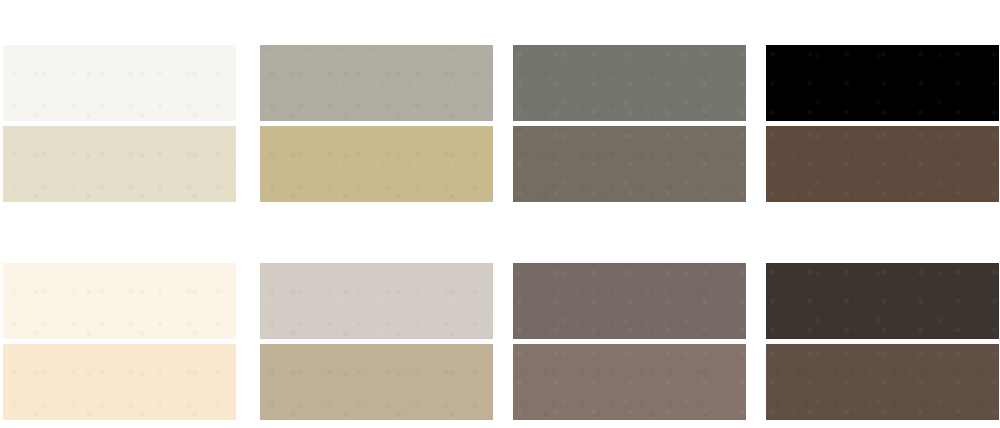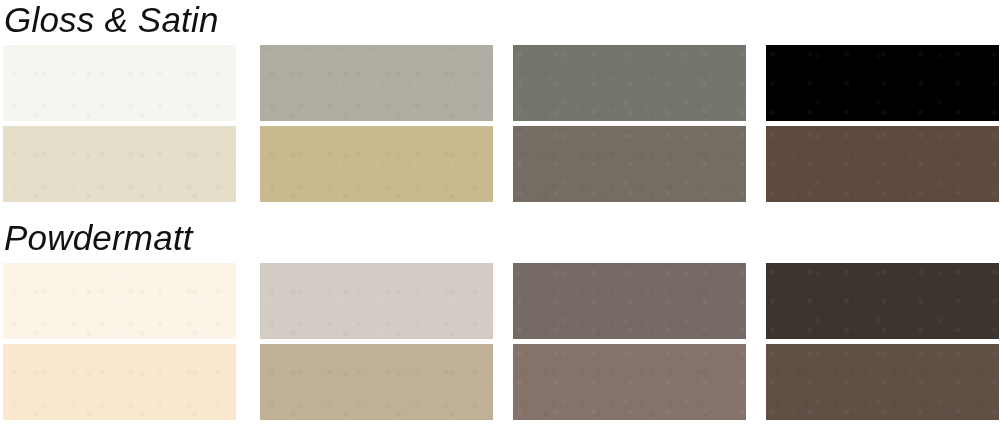--- a/index.html
+++ b/index.html
@@ -81,42 +81,40 @@
     pointer-events: none;
     opacity: 0.85;
   }
 </style>
 </head>
 <body style="background-color: rgb(255, 255, 255);">
 
 <div class="palette-page">
 
   <div class="section" id="section-gloss">
-    <h2 class="section-title">Gloss &amp; Satin</h2>
     <div class="swatch-grid">
 
       <div class="swatch-row">
         <div class="swatch col-0" style="background-color: rgb(247, 245, 240);"></div>
         <div class="swatch col-1" style="background-color: rgb(175, 173, 161);"></div>
         <div class="swatch col-2" style="background-color: rgb(116, 117, 108);"></div>
         <div class="swatch col-3" style="background-color: rgb(0, 0, 0);"></div>
       </div>
 
       <div class="swatch-row">
         <div class="swatch col-0" style="background-color: rgb(229, 222, 200);"></div>
         <div class="swatch col-1" style="background-color: rgb(201, 185, 142);"></div>
         <div class="swatch col-2" style="background-color: rgb(117, 109, 100);"></div>
         <div class="swatch col-3" style="background-color: rgb(94, 75, 62);"></div>
       </div>
 
     </div>
   </div>
 
   <div class="section" id="section-powdermatt">
-    <h2 class="section-title">Powdermatt</h2>
     <div class="swatch-grid">
 
       <div class="swatch-row">
         <div class="swatch col-0" style="background-color: rgb(253, 244, 232);"></div>
         <div class="swatch col-1" style="background-color: rgb(210, 204, 196);"></div>
         <div class="swatch col-2" style="background-color: rgb(118, 106, 102);"></div>
         <div class="swatch col-3" style="background-color: rgb(60, 53, 47);"></div>
       </div>
 
       <div class="swatch-row">

